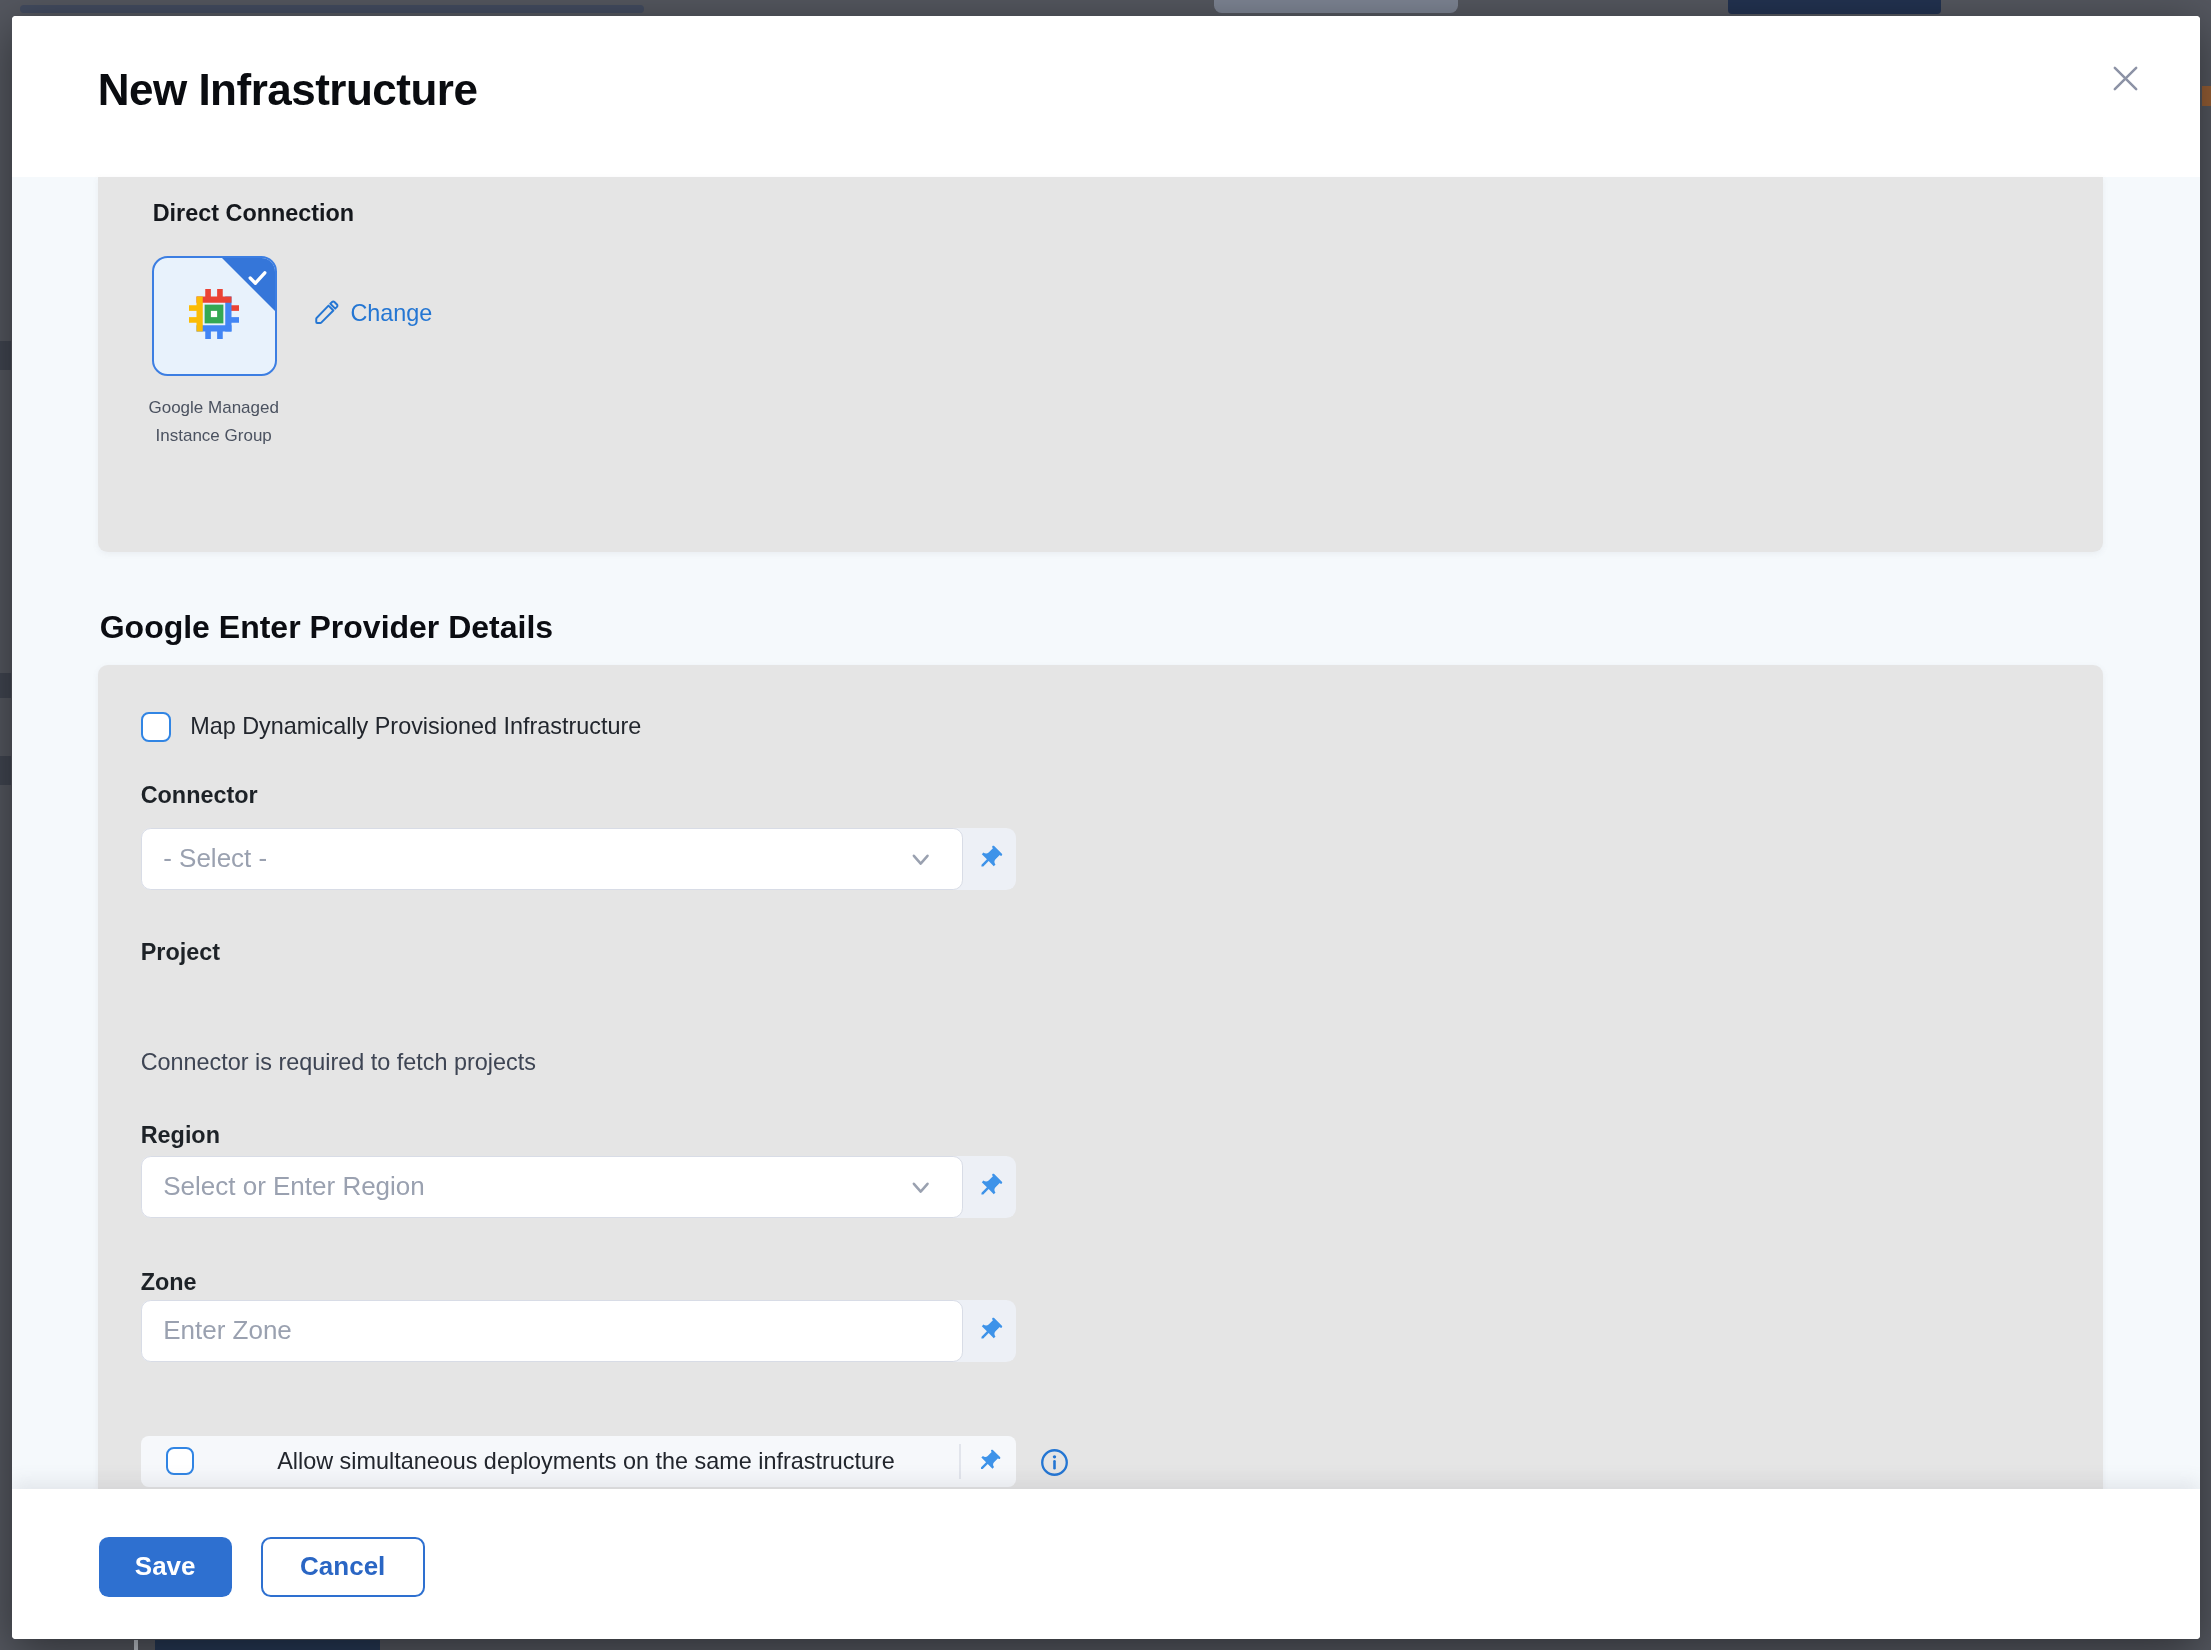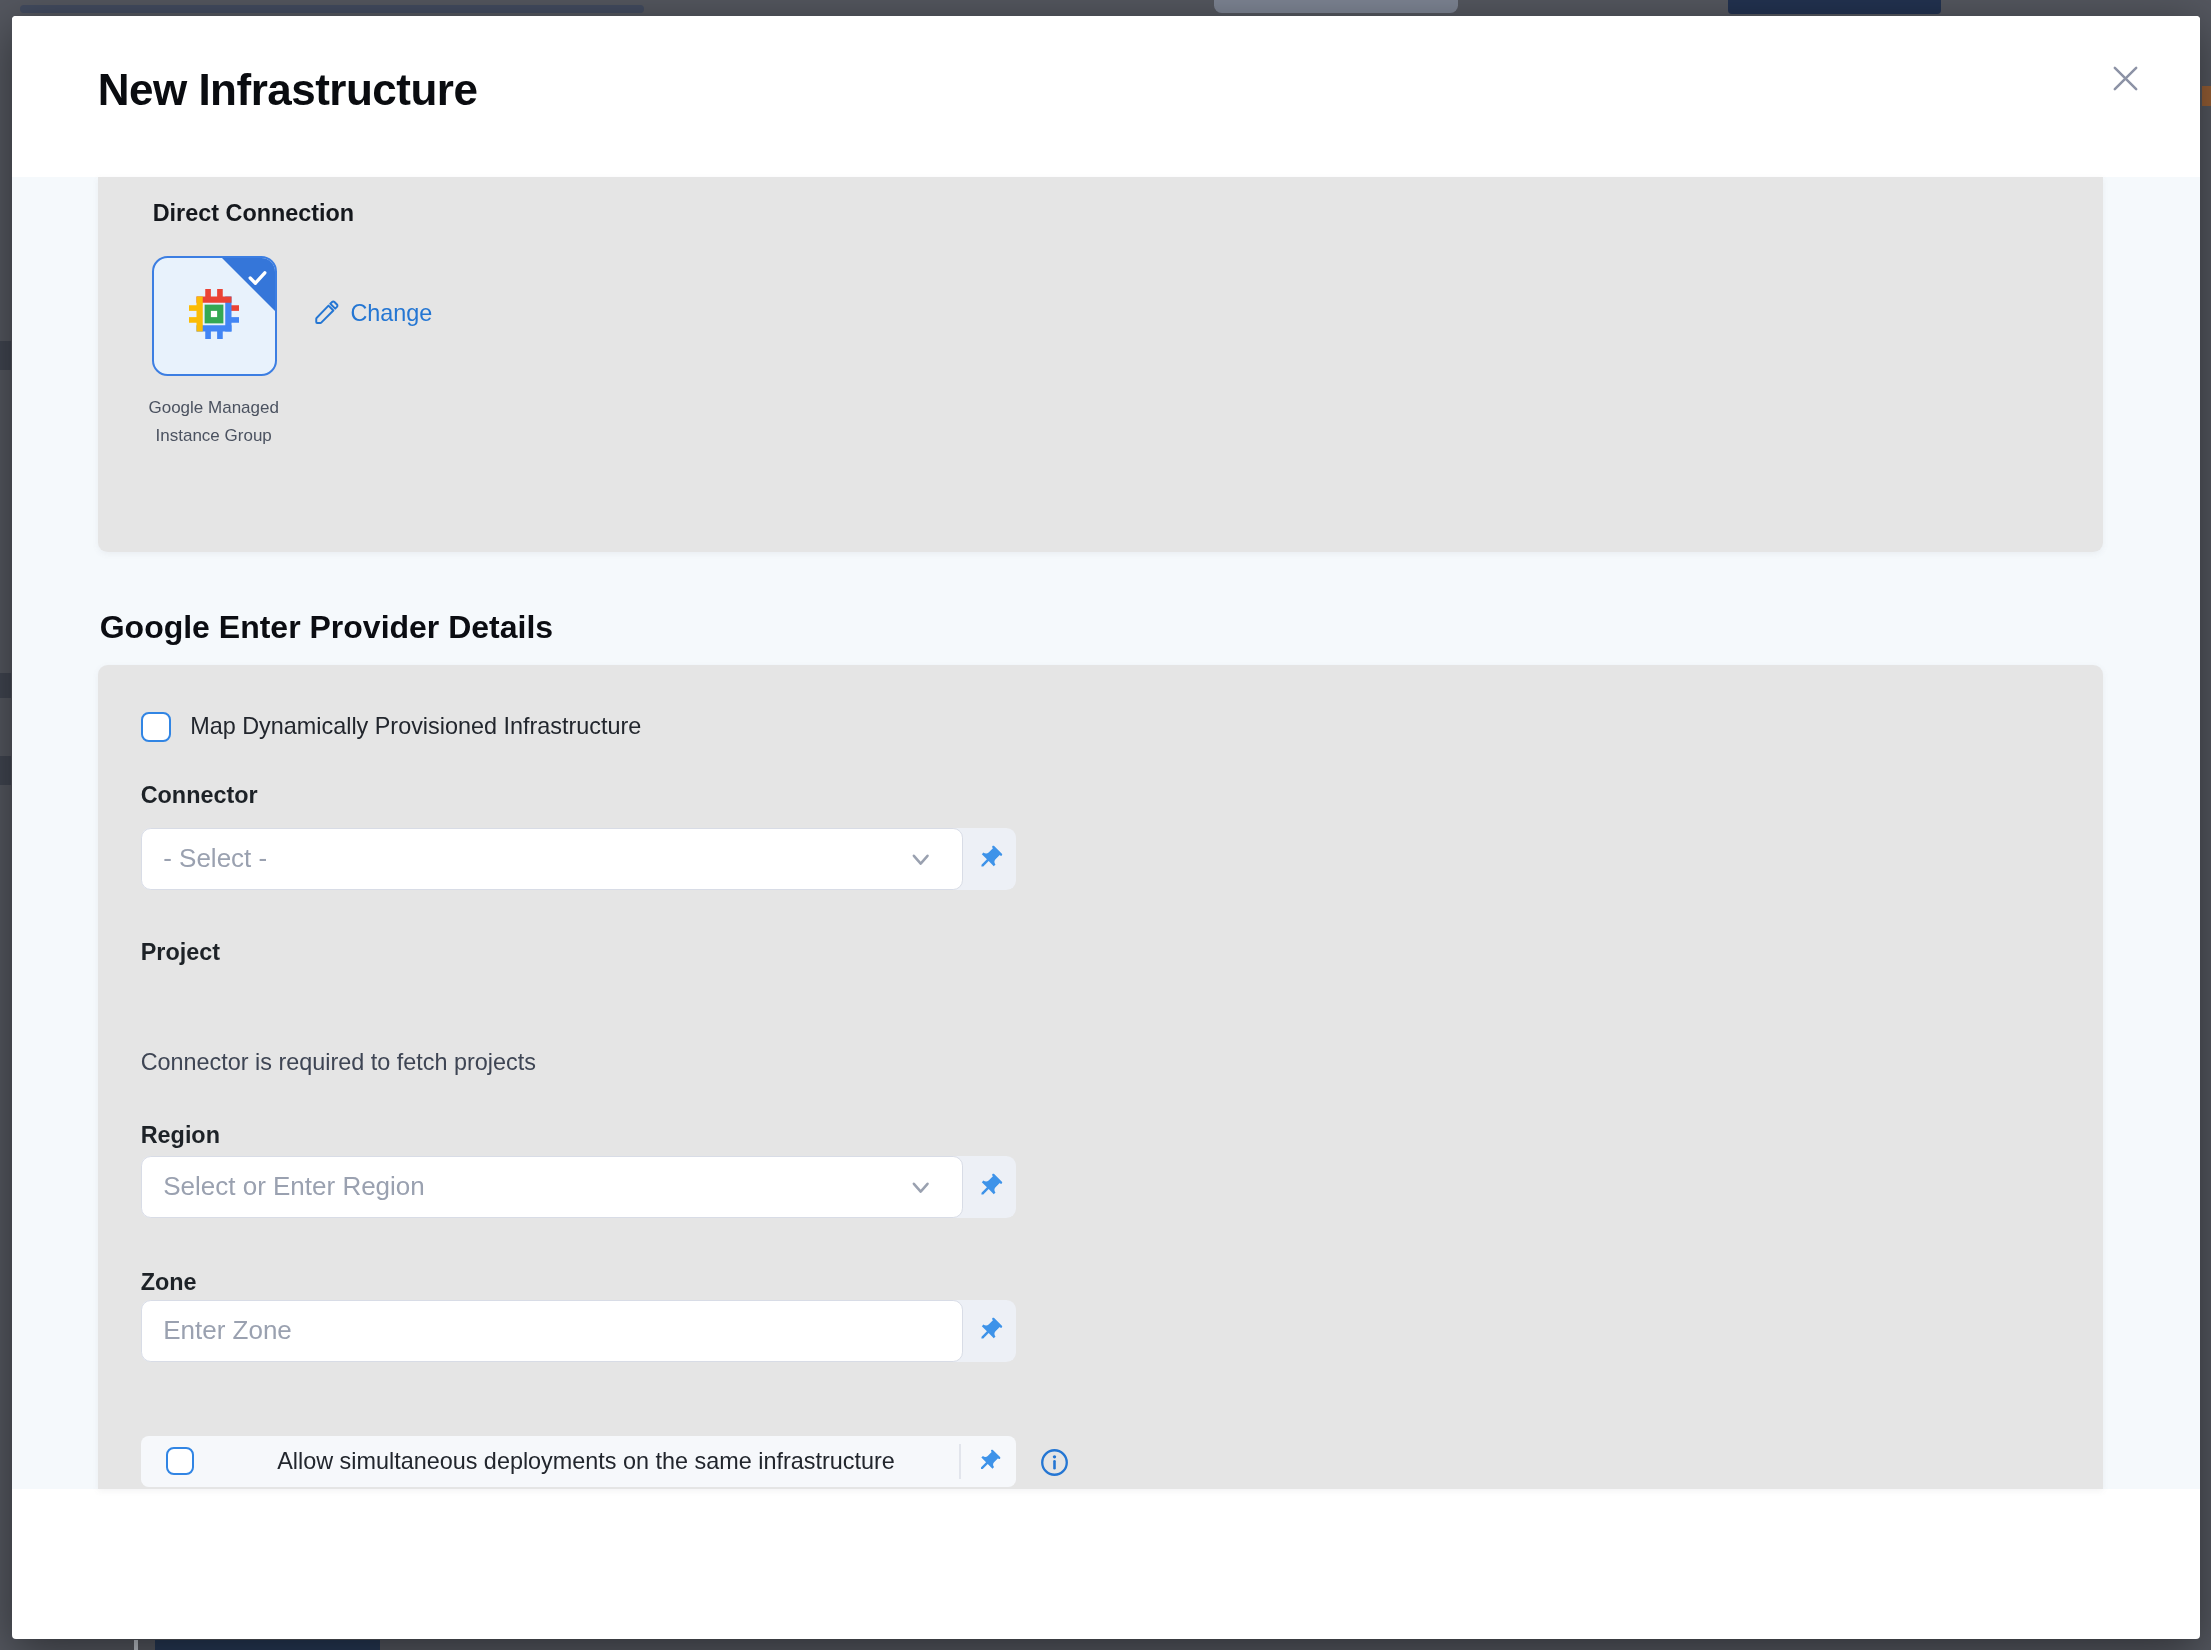--- a/index.html
+++ b/index.html
@@ -219,15 +219,19 @@
         <svg width="31" height="31" viewBox="0 0 24 24">
           <circle cx="12" cy="12" r="9.5" fill="none" stroke="#2476d3" stroke-width="1.8"></circle>
           <line x1="12" y1="11" x2="12" y2="16.5" stroke="#2476d3" stroke-width="2" stroke-linecap="round"></line>
           <circle cx="12" cy="7.6" r="1.3" fill="#2476d3"></circle>
         </svg>
       </button>
 
     </div>
   </div>
 
+  <div class="modal-footer">
+    <button class="btn btn-save">Save</button>
+    <button class="btn btn-cancel">Cancel</button>
+  </div>
 
 </div>
 
 
 </body></html>

